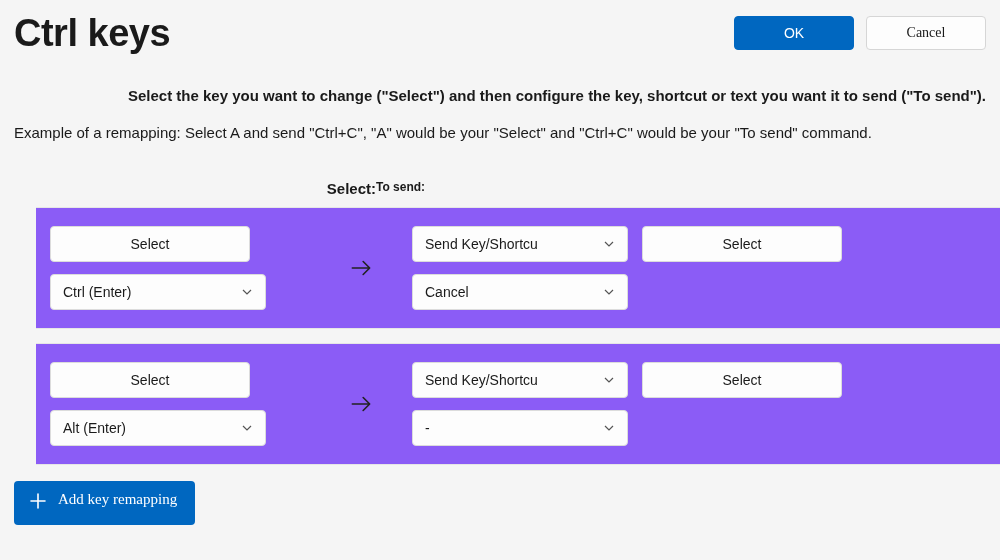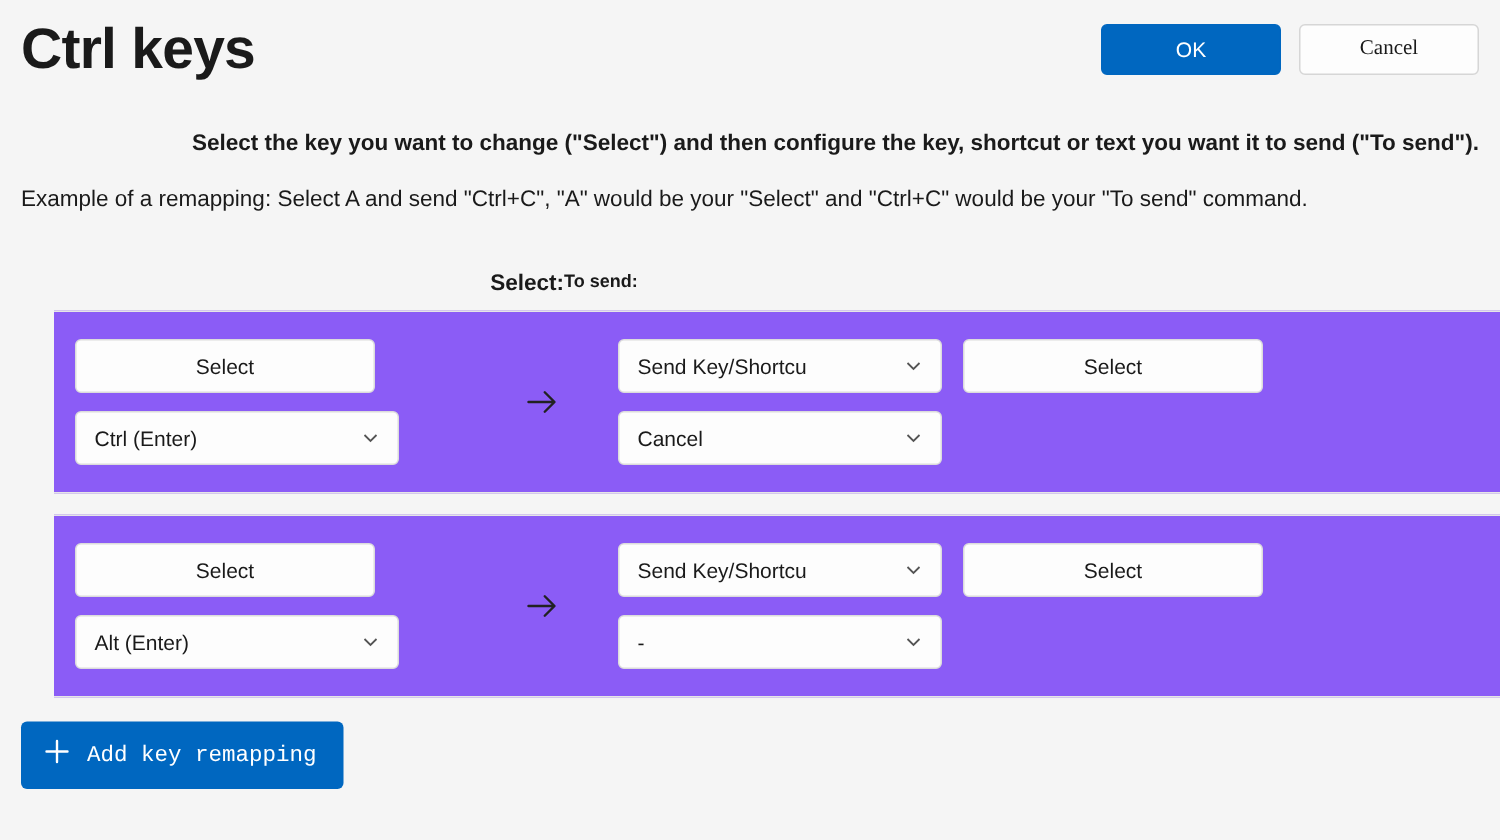--- a/index.html
+++ b/index.html
@@ -132,28 +132,27 @@
     align-items: center;
   }
   .chev { display:inline-flex; }
   .chev svg { width: 12px; height: 12px; }
 
   .footer {
     padding: 16px 14px 0 14px;
   }
   .add-btn {
     display: inline-flex;
-    align-items: center;
     gap: 10px;
     background: #0067c0;
     color: #fff;
     border: none;
     border-radius: 4px;
     padding: 10px 18px 10px 14px;
-    font-family: Liberation Mono, monospace;
+    font-family: Liberation Serif, serif;
     font-size: 15px;
     cursor: pointer;
   }
   .add-btn svg { width: 20px; height: 20px; }
 </style>
 </head>
 <body>
 
 <div class="header">
   <h1 class="title">Ctrl keys</h1>

